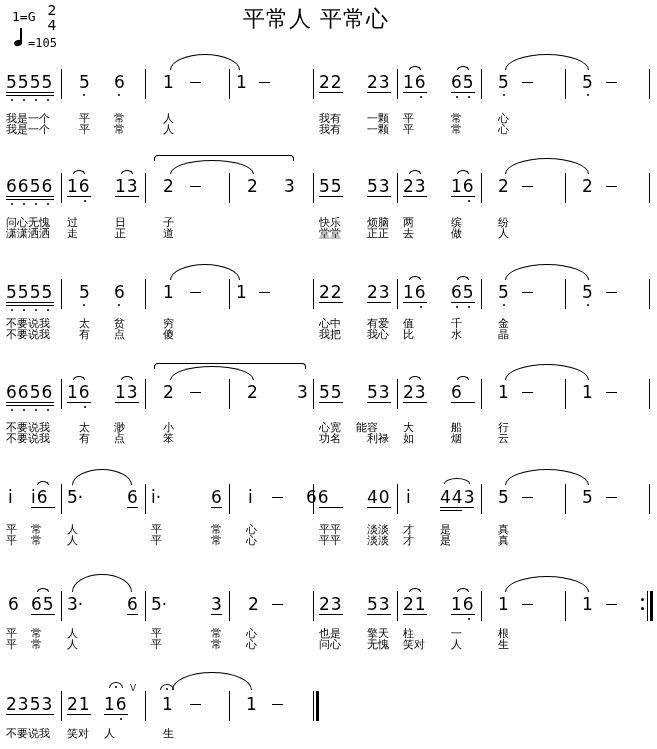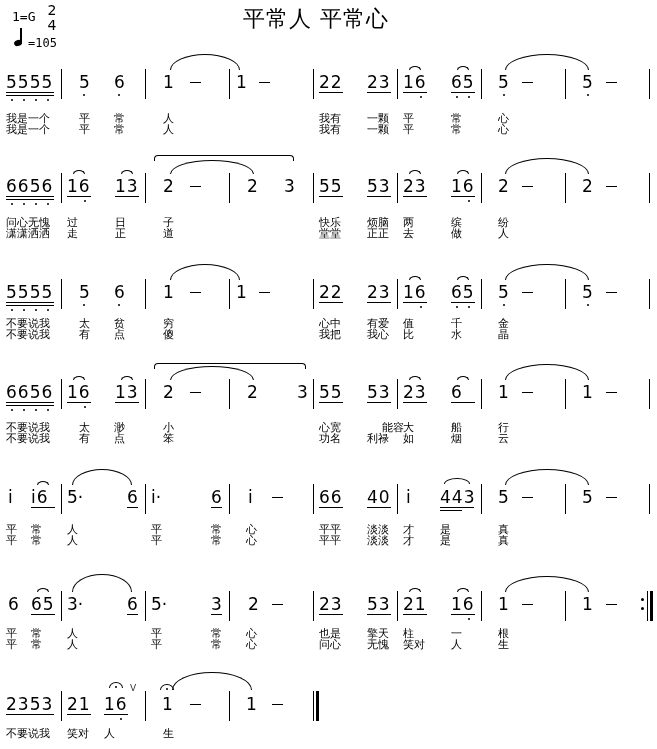--- a/index.html
+++ b/index.html
@@ -281,21 +281,21 @@
   <div class="bar" style="left:565px;top:69px;"></div>
   <div class="note" style="left:582px;top:72px;">1</div>
   <div class="dash" style="left:606px;top:82px;"></div>
   <div class="bar" style="left:649px;top:69px;"></div>
 
   <div class="lyr" style="left:6px;top:112px;">不要说我</div>
   <div class="lyr" style="left:79px;top:112px;">太</div>
   <div class="lyr" style="left:114px;top:112px;">渺</div>
   <div class="lyr" style="left:163px;top:112px;">小</div>
   <div class="lyr" style="left:319px;top:112px;">心宽</div>
-  <div class="lyr" style="left:382px;top:112px;">能容</div>
+  <div class="lyr" style="left:356px;top:112px;">能容</div>
   <div class="lyr" style="left:403px;top:112px;">大</div>
   <div class="lyr" style="left:451px;top:112px;">船</div>
   <div class="lyr" style="left:498px;top:112px;">行</div>
   <div class="lyr" style="left:6px;top:123px;">不要说我</div>
   <div class="lyr" style="left:79px;top:123px;">有</div>
   <div class="lyr" style="left:114px;top:123px;">点</div>
   <div class="lyr" style="left:163px;top:123px;">笨</div>
   <div class="lyr" style="left:319px;top:123px;">功名</div>
   <div class="lyr" style="left:367px;top:123px;">利禄</div>
   <div class="lyr" style="left:403px;top:123px;">如</div>
@@ -314,21 +314,21 @@
   <div class="note" style="left:127px;top:72px;">6</div>
     <div class="ul" style="left:127px;top:92px;width:11px;"></div>
   <div class="bar" style="left:145px;top:69px;"></div>
   <div class="note" style="left:151px;top:72px;">i·</div>
   <div class="note" style="left:211px;top:72px;">6</div>
     <div class="ul" style="left:211px;top:92px;width:11px;"></div>
   <div class="bar" style="left:229px;top:69px;"></div>
   <div class="note" style="left:248px;top:72px;">i</div>
   <div class="dash" style="left:272px;top:82px;"></div>
   <div class="bar" style="left:313px;top:69px;"></div>
-  <div class="grp" style="left:319px;top:72px;">66</div>
+  <div class="grp" style="left:306px;top:72px;">66</div>
     <div class="ul" style="left:319px;top:92px;width:24px;"></div>
   <div class="grp" style="left:367px;top:72px;">40</div>
     <div class="ul" style="left:367px;top:92px;width:24px;"></div>
   <div class="bar" style="left:397px;top:69px;"></div>
   <div class="note" style="left:406px;top:72px;">i</div>
   <div class="arc" style="left:444px;top:63px;width:26px;height:6px;"></div>
   <div class="grp" style="left:440px;top:72px;">443</div>
     <div class="ul" style="left:440px;top:92px;width:34px;"></div>
     <div class="ul" style="left:440px;top:95px;width:22px;"></div>
   <div class="bar" style="left:481px;top:69px;"></div>

